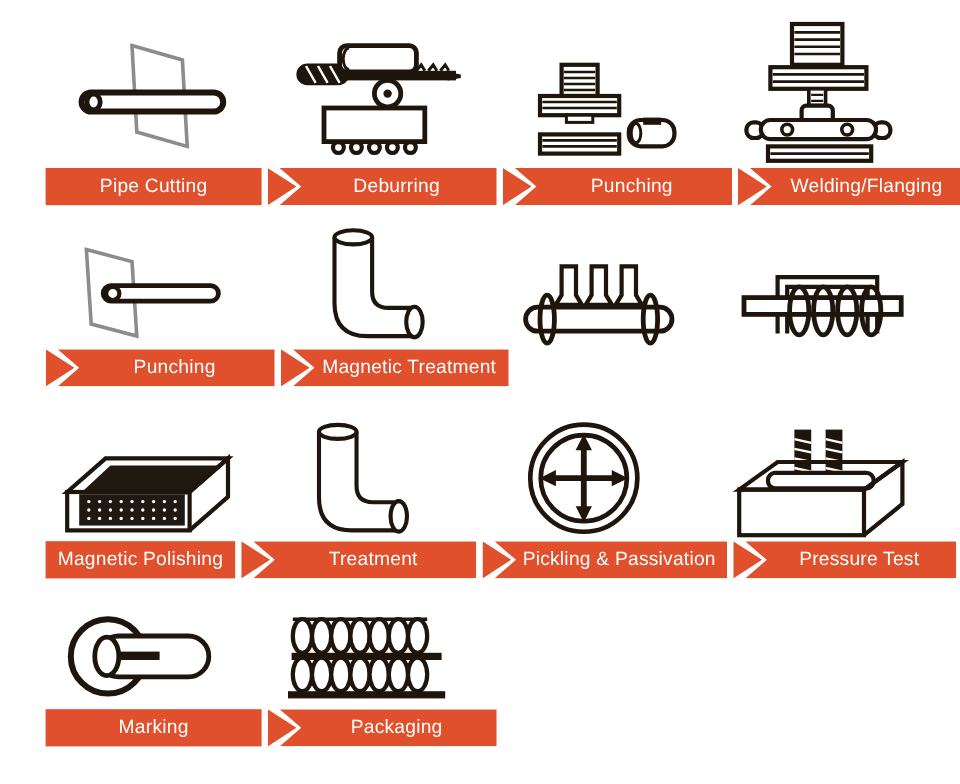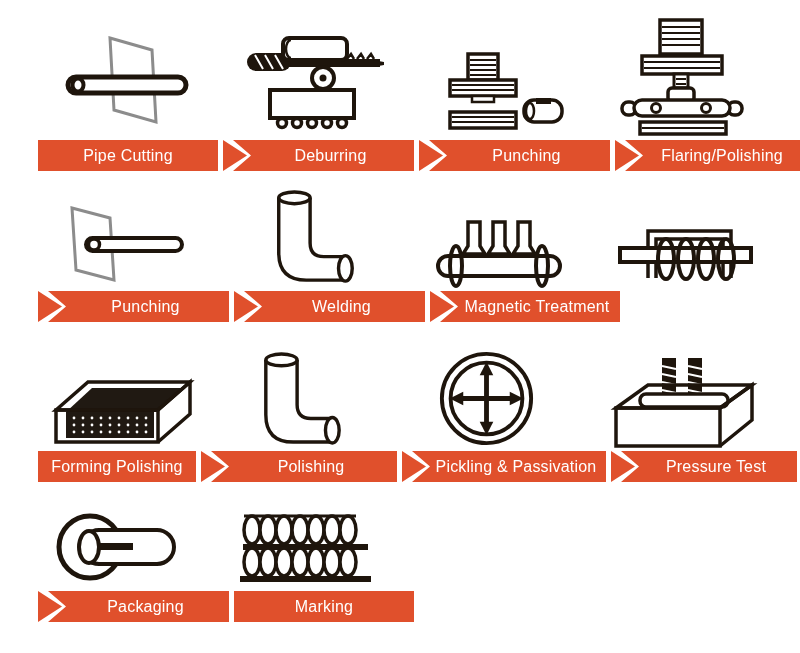--- a/index.html
+++ b/index.html
@@ -100,21 +100,21 @@
     </div>
     <div class="step">
       <div class="tri"></div>
       <div class="banner notched" style="width:167px">
         <span>Punching</span>
       </div>
     </div>
     <div class="step">
       <div class="tri"></div>
       <div class="banner notched" style="width:166px">
-        <span>Flaring/Polishing</span>
+        <span>Welding/Flanging</span>
       </div>
     </div>
   </div>
 
   <div class="icon" style="left:64px;top:198px">
     <svg width="125" height="88" viewBox="0 0 125 88">
       <path d="M8,10 L46,20 L50,82 L12,72 Z" fill="none" stroke="#8c8c8c" stroke-width="3"></path>
       <rect x="22" y="40" width="96" height="13" rx="6.5" fill="#fff" stroke="#1e150c" stroke-width="4"></rect>
       <circle cx="30" cy="46.5" r="5.5" fill="#fff" stroke="#1e150c" stroke-width="3.5"></circle>
     </svg>
@@ -150,26 +150,20 @@
       <ellipse cx="88" cy="33" rx="8" ry="20" fill="none" stroke="#1e150c" stroke-width="4"></ellipse>
       <ellipse cx="108" cy="33" rx="8" ry="20" fill="none" stroke="#1e150c" stroke-width="4"></ellipse>
     </svg>
   </div>
 
   <div class="flow-row" style="top:291px">
     <div class="step">
       <div class="tri"></div>
       <div class="banner notched" style="width:167px">
         <span>Punching</span>
-      </div>
-    </div>
-    <div class="step">
-      <div class="tri"></div>
-      <div class="banner notched" style="width:167px">
-        <span>Welding</span>
       </div>
     </div>
     <div class="step">
       <div class="tri"></div>
       <div class="banner notched" style="width:166px">
         <span>Magnetic Treatment</span>
       </div>
     </div>
   </div>
 
@@ -241,27 +235,27 @@
       <rect x="40" y="36" width="88" height="13" rx="6" fill="#fff" stroke="#1e150c" stroke-width="3.5"></rect>
       <path d="M16,50 L48,27 H152 L120,50 Z" fill="none" stroke="#1e150c" stroke-width="3.5"></path>
       <rect x="16" y="50" width="104" height="38" fill="none" stroke="#1e150c" stroke-width="3.5"></rect>
       <path d="M120,50 L152,27 V62 L120,88" fill="none" stroke="#1e150c" stroke-width="3.5"></path>
     </svg>
   </div>
 
   <div class="flow-row" style="top:451px">
     <div class="step">
       <div class="banner" style="width:158px">
-        <span>Forming Polishing</span>
+        <span>Magnetic Polishing</span>
       </div>
     </div>
     <div class="step">
       <div class="tri"></div>
       <div class="banner notched" style="width:172px">
-        <span>Polishing</span>
+        <span>Treatment</span>
       </div>
     </div>
     <div class="step">
       <div class="tri"></div>
       <div class="banner notched" style="width:180px">
         <span>Pickling &amp; Passivation</span>
       </div>
     </div>
     <div class="step">
       <div class="tri"></div>
@@ -299,25 +293,25 @@
           <ellipse cx="78" cy="48" rx="8" ry="14"></ellipse>
           <ellipse cx="94" cy="48" rx="8" ry="14"></ellipse>
           <ellipse cx="110" cy="48" rx="8" ry="14"></ellipse>
       </g>
       <path d="M6,2 H118 M6,34 H118" stroke="#1e150c" stroke-width="3"></path>
     </svg>
   </div>
 
   <div class="flow-row" style="top:591px">
     <div class="step">
+      <div class="banner" style="width:180px">
+        <span>Marking</span>
+      </div>
+    </div>
+    <div class="step">
       <div class="tri"></div>
       <div class="banner notched" style="width:167px">
         <span>Packaging</span>
       </div>
     </div>
-    <div class="step">
-      <div class="banner" style="width:180px">
-        <span>Marking</span>
-      </div>
-    </div>
   </div>
 
 </div>
 
 </body></html>

